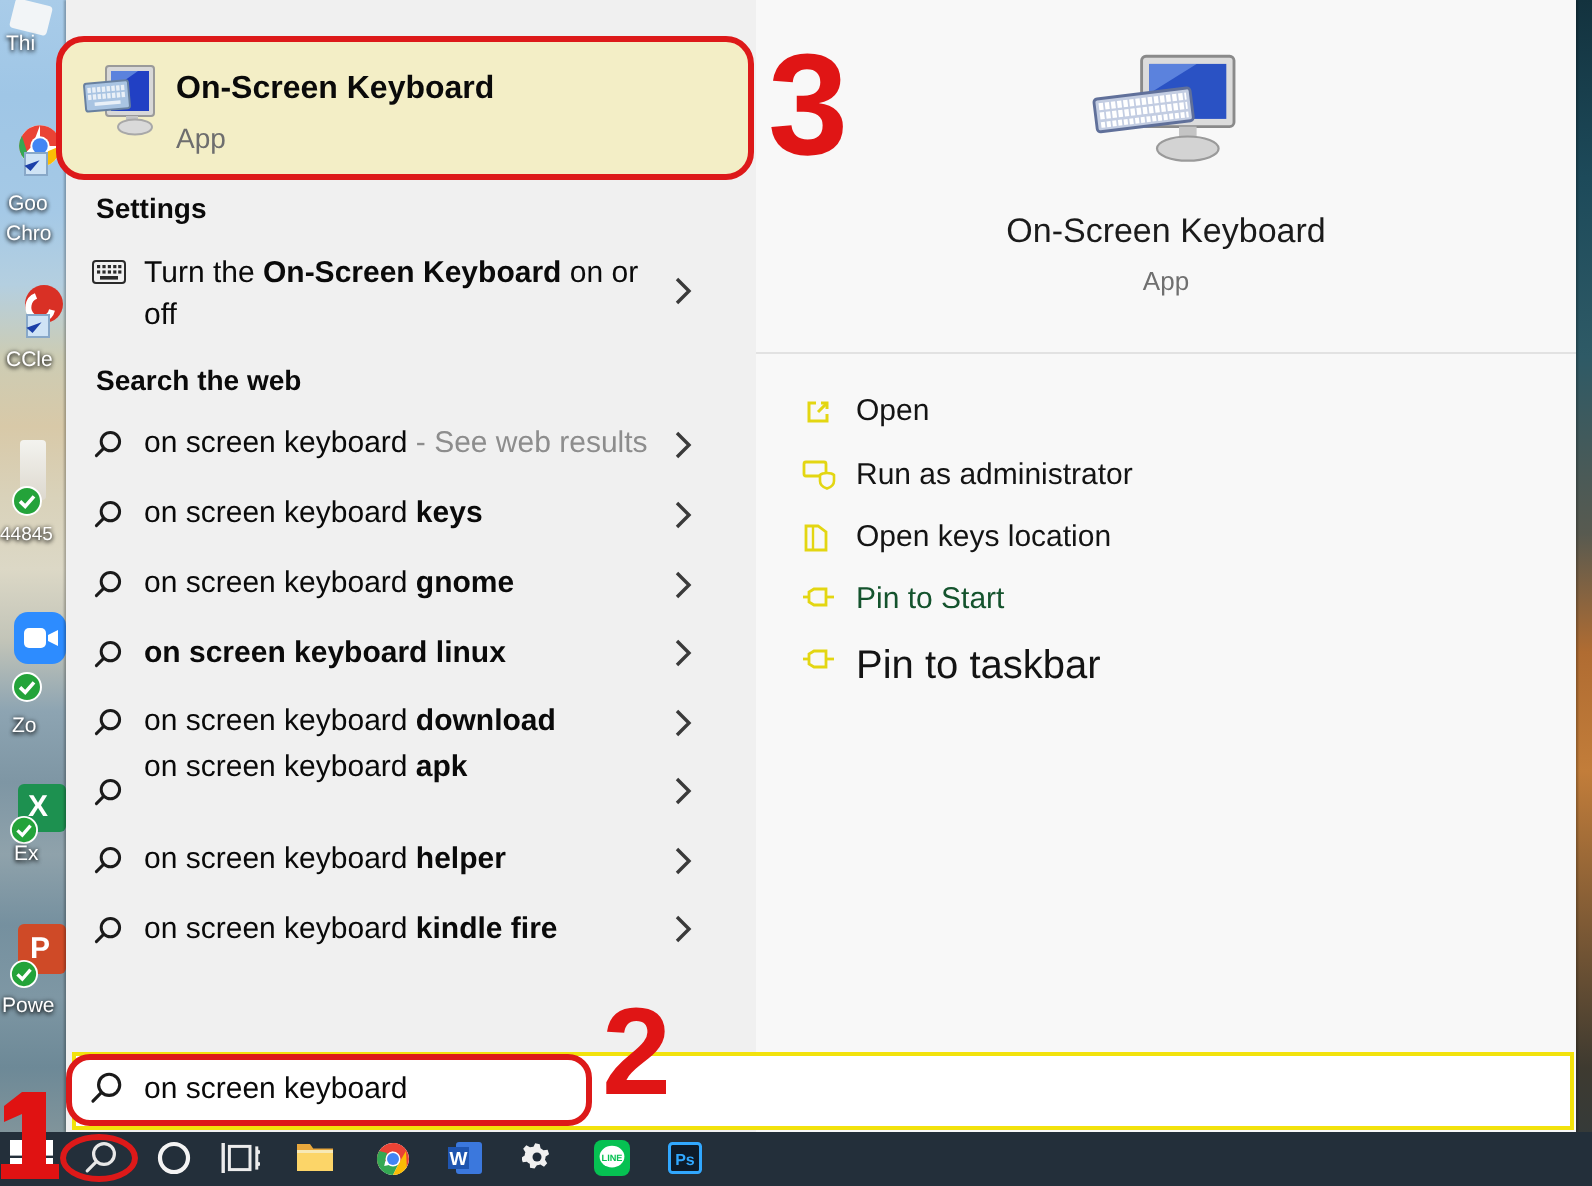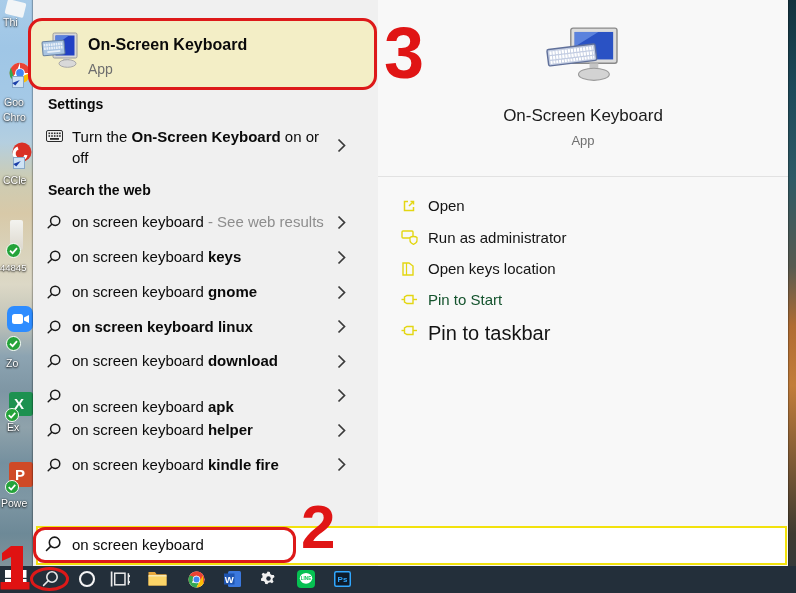--- a/index.html
+++ b/index.html
@@ -180,21 +180,21 @@
       <line x1="5.8" y1="10.2" x2="2.2" y2="13.8" stroke="#1a1a1a" stroke-width="1.5" stroke-linecap="round"></line>
     </svg>
     <div class="abs row" style="left:72px;top:352px;white-space:nowrap;">on screen keyboard <b>download</b><span style="color:#8d8d8d"></span></div>
     <svg class="abs" style="left:337px;top:353.5px" width="9" height="15" viewBox="0 0 9 15">
       <polyline points="1.5,1.5 7.5,7.5 1.5,13.5" fill="none" stroke="#3a3a3a" stroke-width="1.7"></polyline>
     </svg>
     <svg class="abs" style="left:46px;top:387.5px" width="16" height="16" viewBox="0 0 16 16">
       <circle cx="9.2" cy="6.8" r="4.6" fill="none" stroke="#1a1a1a" stroke-width="1.5"></circle>
       <line x1="5.8" y1="10.2" x2="2.2" y2="13.8" stroke="#1a1a1a" stroke-width="1.5" stroke-linecap="round"></line>
     </svg>
-    <div class="abs row" style="left:72px;top:398px;white-space:nowrap;">on screen keyboard <b>apk</b><span style="color:#8d8d8d"></span></div>
+    <div class="abs row" style="left:72px;top:375px;white-space:nowrap;">on screen keyboard <b>apk</b><span style="color:#8d8d8d"></span></div>
     <svg class="abs" style="left:337px;top:388px" width="9" height="15" viewBox="0 0 9 15">
       <polyline points="1.5,1.5 7.5,7.5 1.5,13.5" fill="none" stroke="#3a3a3a" stroke-width="1.7"></polyline>
     </svg>
     <svg class="abs" style="left:46px;top:422px" width="16" height="16" viewBox="0 0 16 16">
       <circle cx="9.2" cy="6.8" r="4.6" fill="none" stroke="#1a1a1a" stroke-width="1.5"></circle>
       <line x1="5.8" y1="10.2" x2="2.2" y2="13.8" stroke="#1a1a1a" stroke-width="1.5" stroke-linecap="round"></line>
     </svg>
     <div class="abs row" style="left:72px;top:421px;white-space:nowrap;">on screen keyboard <b>helper</b><span style="color:#8d8d8d"></span></div>
     <svg class="abs" style="left:337px;top:422.5px" width="9" height="15" viewBox="0 0 9 15">
       <polyline points="1.5,1.5 7.5,7.5 1.5,13.5" fill="none" stroke="#3a3a3a" stroke-width="1.7"></polyline>

